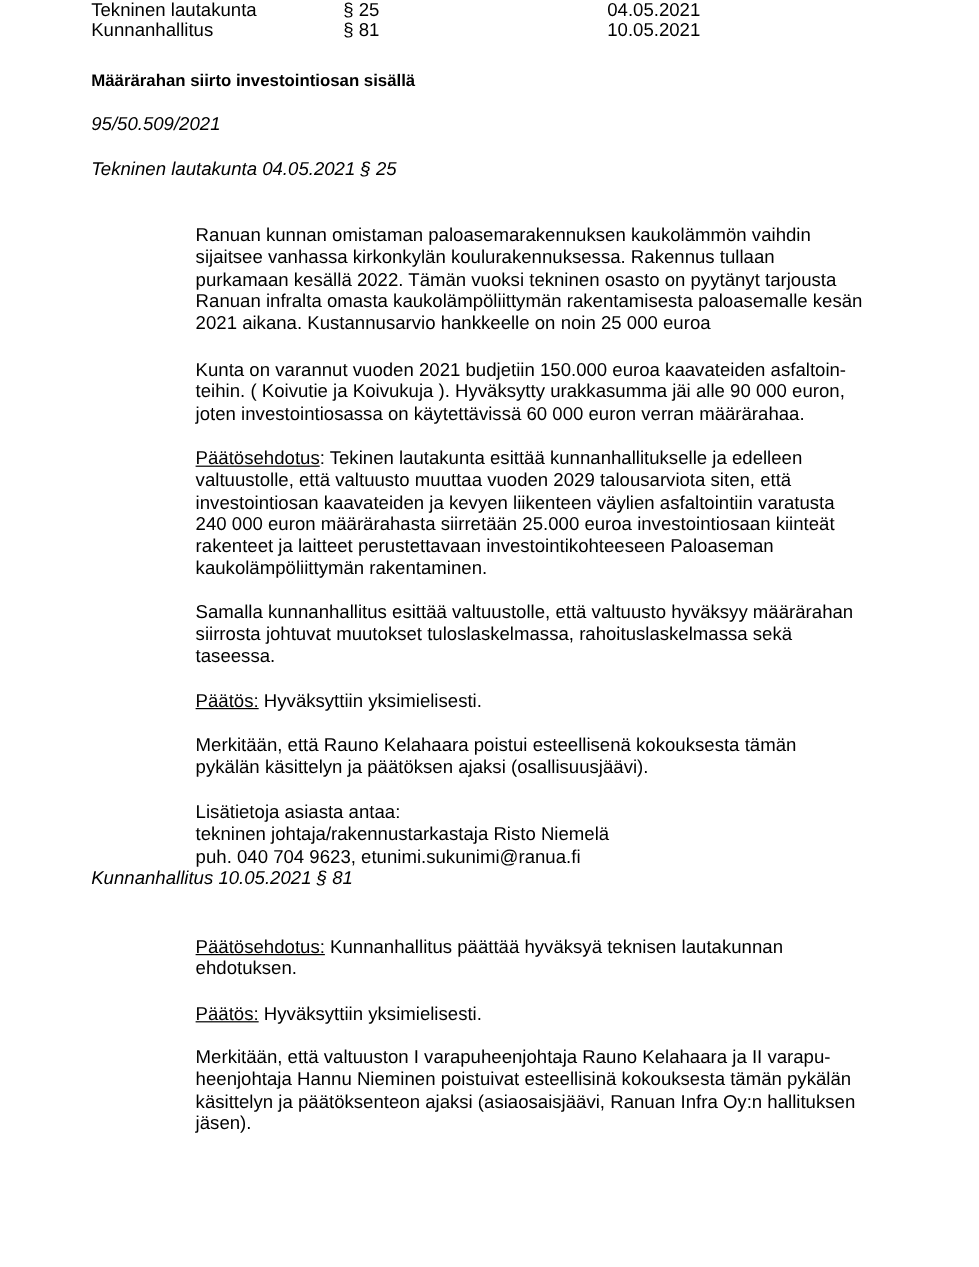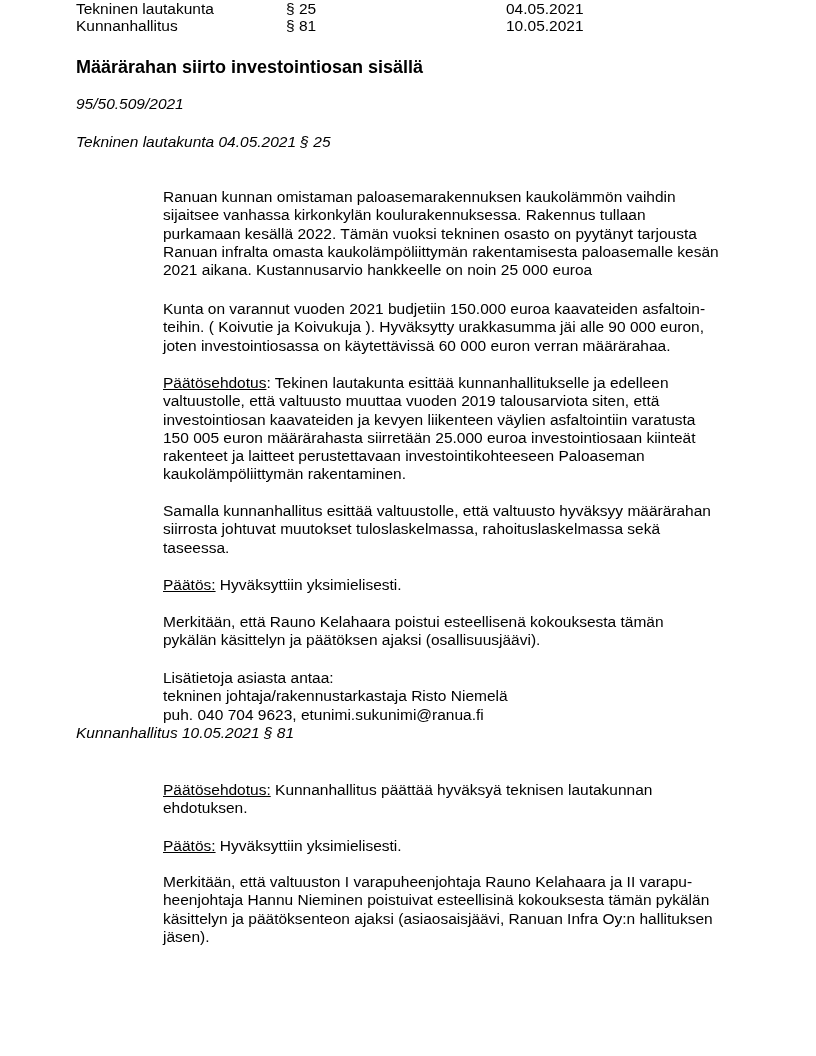--- a/index.html
+++ b/index.html
@@ -4,21 +4,21 @@
   <style>
     html, body { margin: 0; padding: 0; background: #ffffff; }
     body {
       width: 816px; height: 1056px; position: relative; overflow: hidden;
       font-family: "Liberation Sans", sans-serif; color: #000; font-size: 15.5px;
     }
     .abs { position: absolute; white-space: nowrap; line-height: 18px; }
     .hdr-col1 { left: 76px; }
     .hdr-col2 { left: 286px; }
     .hdr-col3 { left: 506px; }
-    .title { left: 76px; top: 56px; font-weight: bold; font-size: 18px; line-height: 22px; }
+    .title { left: 76px; top: 56px; font-weight: bold; font-size: 14px; line-height: 22px; }
     .left { left: 76px; font-style: italic; }
     .para { position: absolute; left: 163px; width: 600px; line-height: 18.3px; }
     .para .line { display: block; white-space: nowrap; }
     .lbl { font-weight: normal; text-decoration: underline; }
   </style>
 </head>
 <body>
 
 <div>
   <div class="abs hdr-col1" style="top:0px">Tekninen lautakunta</div>
@@ -42,23 +42,23 @@
 </div>
 
 <div class="para" style="top:300px">
   <span class="line">Kunta on  varannut vuoden 2021 budjetiin 150.000 euroa kaavateiden asfaltoin-</span>
   <span class="line">teihin. ( Koivutie ja Koivukuja ). Hyväksytty urakkasumma jäi alle 90 000 euron,</span>
   <span class="line">joten investointiosassa on käytettävissä 60 000 euron verran määrärahaa.</span>
 </div>
 
 <div class="para" style="top:374px">
   <span class="line"><span class="lbl">Päätösehdotus</span><span>: Tekinen lautakunta esittää kunnanhallitukselle ja edelleen</span></span>
-  <span class="line">valtuustolle, että valtuusto muuttaa vuoden 2019 talousarviota siten, että</span>
+  <span class="line">valtuustolle, että valtuusto muuttaa vuoden 2029 talousarviota siten, että</span>
   <span class="line">investointiosan kaavateiden ja kevyen liikenteen väylien asfaltointiin varatusta</span>
-  <span class="line">150 005 euron määrärahasta siirretään 25.000 euroa investointiosaan kiinteät</span>
+  <span class="line">240 000 euron määrärahasta siirretään 25.000 euroa investointiosaan kiinteät</span>
   <span class="line">rakenteet ja laitteet perustettavaan investointikohteeseen Paloaseman</span>
   <span class="line">kaukolämpöliittymän rakentaminen.</span>
 </div>
 
 <div class="para" style="top:502px">
   <span class="line">Samalla kunnanhallitus esittää valtuustolle, että valtuusto hyväksyy määrärahan</span>
   <span class="line">siirrosta johtuvat muutokset tuloslaskelmassa, rahoituslaskelmassa sekä</span>
   <span class="line">taseessa.</span>
 </div>
 

